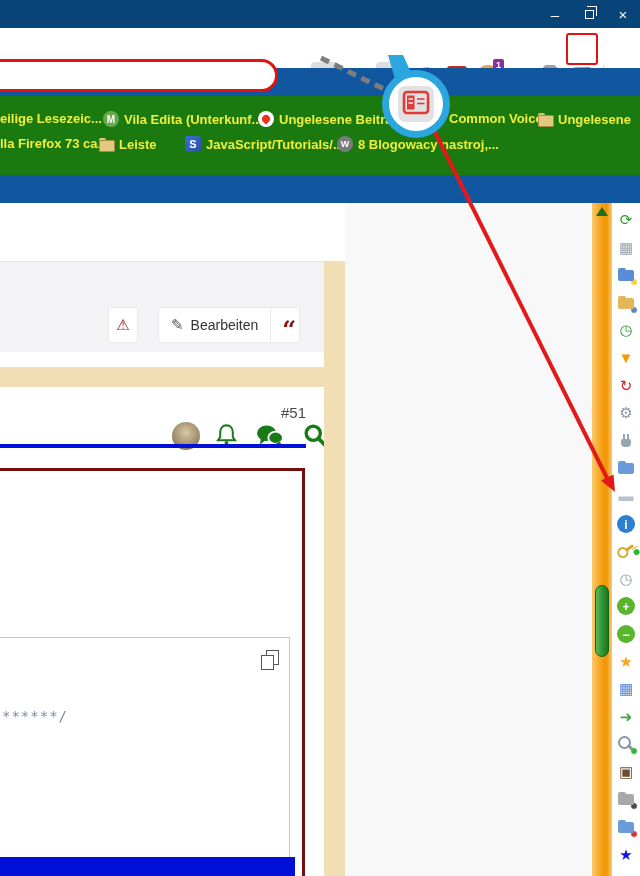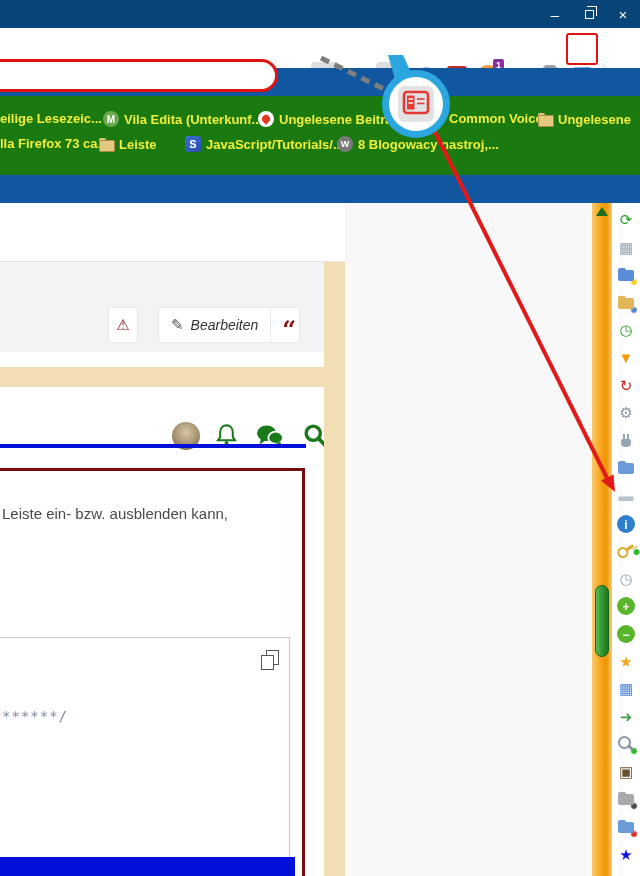--- a/index.html
+++ b/index.html
@@ -55,21 +55,21 @@
      border:1px solid rgba(120,90,20,.55);border-radius:1.5px;}
 
   
   .pg-header{left:0;top:203px;width:345px;height:59px;background:#fff;border-bottom:1px solid #e3e3e3;}
   .hicon{position:absolute;top:219px;}
   .avatar{width:28px;height:28px;border-radius:50%;
     background:radial-gradient(circle at 50% 38%,#d8c7a8,#a3906f 55%,#6e604c);}
   .metaband{left:0;top:262px;width:324px;height:90px;background:#f3f3f6;}
   .btn{position:absolute;background:#fff;border:1px solid #e9e9ec;border-radius:3px;display:flex;align-items:center;justify-content:center;}
   .warn{color:#8c1414;font-size:15px;}
-  .editlbl{font-size:14px;color:#333;font-style:italic;}
+  .editlbl{font-size:14px;color:#333;}
   .quoteg{font-family:"DejaVu Serif",serif;font-weight:bold;font-size:24px;color:#8c1414;line-height:0.5;margin-top:10px;}
   .tancol{left:324px;top:262px;width:21px;height:614px;background:#f2deb4;}
   .tanband{left:0;top:367px;width:345px;height:20px;background:#f2deb4;}
   .postnum{left:0;top:404px;width:306px;text-align:right;font-size:15px;color:#4a4a4a;}
   .blueline{left:0;top:444px;width:306px;height:4px;background:#0010d8;}
   .quotebox{left:-10px;top:468px;width:315px;height:500px;border:3px solid #740d0d;background:#fff;}
   .quotetxt{left:2px;top:505px;width:300px;font-size:15px;color:#4a4a4a;}
   .codeblock{left:-8px;top:637px;width:298px;height:255px;background:#fff;border:1px solid #c9c9c9;}
   .codetxt{left:2px;top:708px;font-family:"DejaVu Sans Mono",monospace;font-size:14px;color:#7b8aa0;letter-spacing:1px;}
   .icn-copy{position:absolute;left:260px;top:650px;width:20px;height:20px;}
@@ -276,24 +276,24 @@
       <span class="editlbl">Bearbeiten</span>
     </span>
     <span style="margin-left:12px;padding-left:11px;border-left:1px solid #e9e9ec;height:100%;display:flex;align-items:center">
       <span class="quoteg">“</span>
     </span>
   </div>
 
   <div class="abs tancol"></div>
   <div class="abs tanband"></div>
 
+  <div class="abs postnum">#51</div>
   <div class="abs blueline"></div>
 
   <div class="abs quotebox"></div>
-  <div class="abs quotetxt">Leiste ein- bzw. ausblenden kann,</div>
 
   <div class="abs codeblock"></div>
   <span class="icn-copy"></span>
   <div class="abs codetxt">******/</div>
 
   <div class="abs botblue"></div>
 
   <div class="abs sidepanel"></div>
 
   <div class="abs scrollbar">

